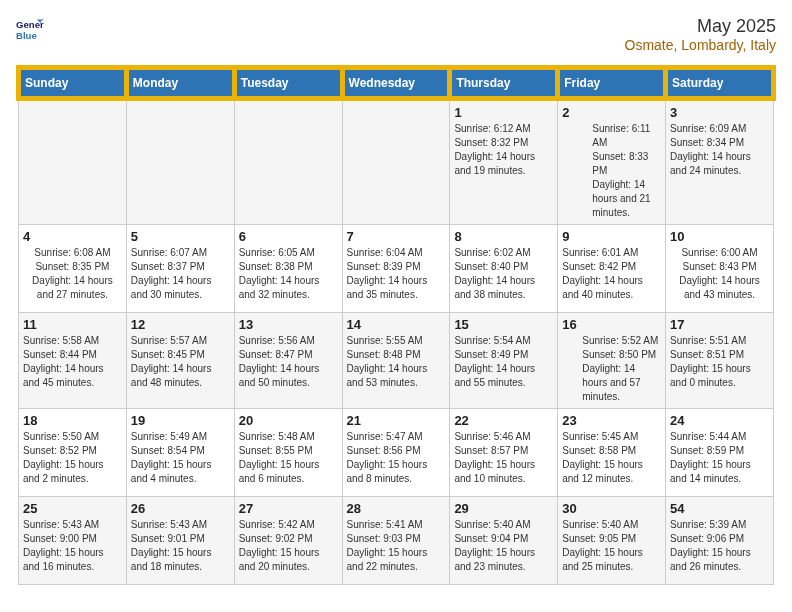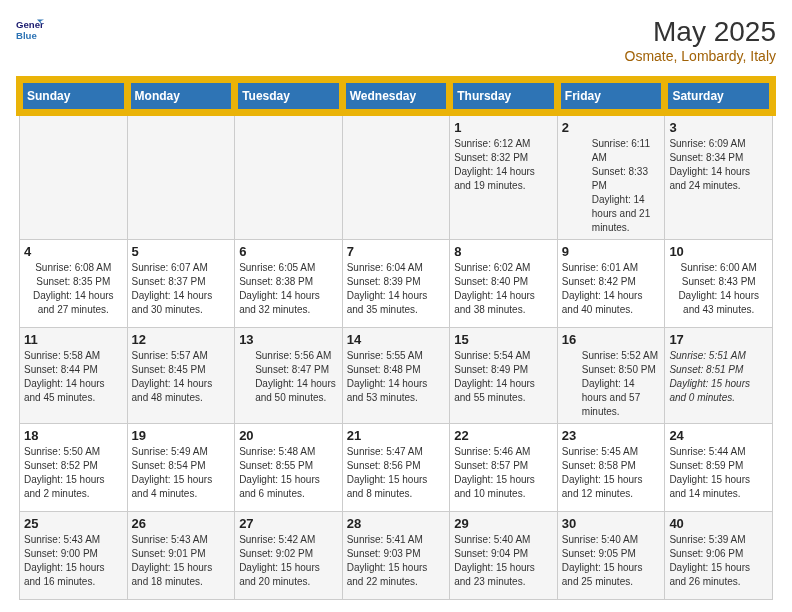--- a/index.html
+++ b/index.html
@@ -22,40 +22,40 @@
       gap: 4px;
     }
     .logo-icon {
       width: 28px;
       height: 28px;
     }
     .title-block {
       text-align: right;
     }
     .month-year {
-      font-size: 28px;
+      font-size: 18px;
       color: #333;
       font-weight: normal;
     }
     .location {
       font-size: 14px;
       color: #a16207;
     }
     table {
       width: 100%;
       border-collapse: collapse;
       table-layout: fixed;
     }
     thead th {
       background-color: #2e74b5;
       color: #fff;
       font-size: 12px;
       padding: 6px 4px;
       text-align: left;
-      border: 7px solid #eab308;
+      border: 5px solid #eab308;
     }
     tbody td {
       vertical-align: top;
       border: 1px solid #ccc;
       padding: 4px;
       font-size: 10px;
       color: #333;
       height: 88px;
       background: #fff;
     }
@@ -186,21 +186,21 @@
 Daylight: 14 hours and 45 minutes.</div>
         </td>
         <td>
           <div class="day-number">12</div>
           <div class="cell-info" style="white-space: pre-line;">Sunrise: 5:57 AM
 Sunset: 8:45 PM
 Daylight: 14 hours and 48 minutes.</div>
         </td>
         <td>
           <div class="day-number">13</div>
-          <div class="cell-info" style="white-space: pre-line; margin-left: 16px;">Sunrise: 5:56 AM
+          <div class="cell-info" style="white-space: pre-line;">Sunrise: 5:56 AM
 Sunset: 8:47 PM
 Daylight: 14 hours and 50 minutes.</div>
         </td>
         <td>
           <div class="day-number">14</div>
           <div class="cell-info" style="white-space: pre-line;">Sunrise: 5:55 AM
 Sunset: 8:48 PM
 Daylight: 14 hours and 53 minutes.</div>
         </td>
         <td>
@@ -210,21 +210,21 @@
 Daylight: 14 hours and 55 minutes.</div>
         </td>
         <td>
           <div class="day-number">16</div>
           <div class="cell-info" style="white-space: pre-line; margin-left: 20px;">Sunrise: 5:52 AM
 Sunset: 8:50 PM
 Daylight: 14 hours and 57 minutes.</div>
         </td>
         <td>
           <div class="day-number">17</div>
-          <div class="cell-info" style="white-space: pre-line; font-style: italic;">Sunrise: 5:51 AM
+          <div class="cell-info" style="white-space: pre-line;">Sunrise: 5:51 AM
 Sunset: 8:51 PM
 Daylight: 15 hours and 0 minutes.</div>
         </td>
       </tr>
       <tr>
         <td>
           <div class="day-number">18</div>
           <div class="cell-info" style="white-space: pre-line;">Sunrise: 5:50 AM
 Sunset: 8:52 PM
 Daylight: 15 hours and 2 minutes.</div>
@@ -297,20 +297,20 @@
 Sunset: 9:04 PM
 Daylight: 15 hours and 23 minutes.</div>
         </td>
         <td>
           <div class="day-number">30</div>
           <div class="cell-info" style="white-space: pre-line;">Sunrise: 5:40 AM
 Sunset: 9:05 PM
 Daylight: 15 hours and 25 minutes.</div>
         </td>
         <td>
-          <div class="day-number">40</div>
+          <div class="day-number">54</div>
           <div class="cell-info" style="white-space: pre-line;">Sunrise: 5:39 AM
 Sunset: 9:06 PM
 Daylight: 15 hours and 26 minutes.</div>
         </td>
       </tr>
     </tbody>
 </table>
 
 </body></html>

